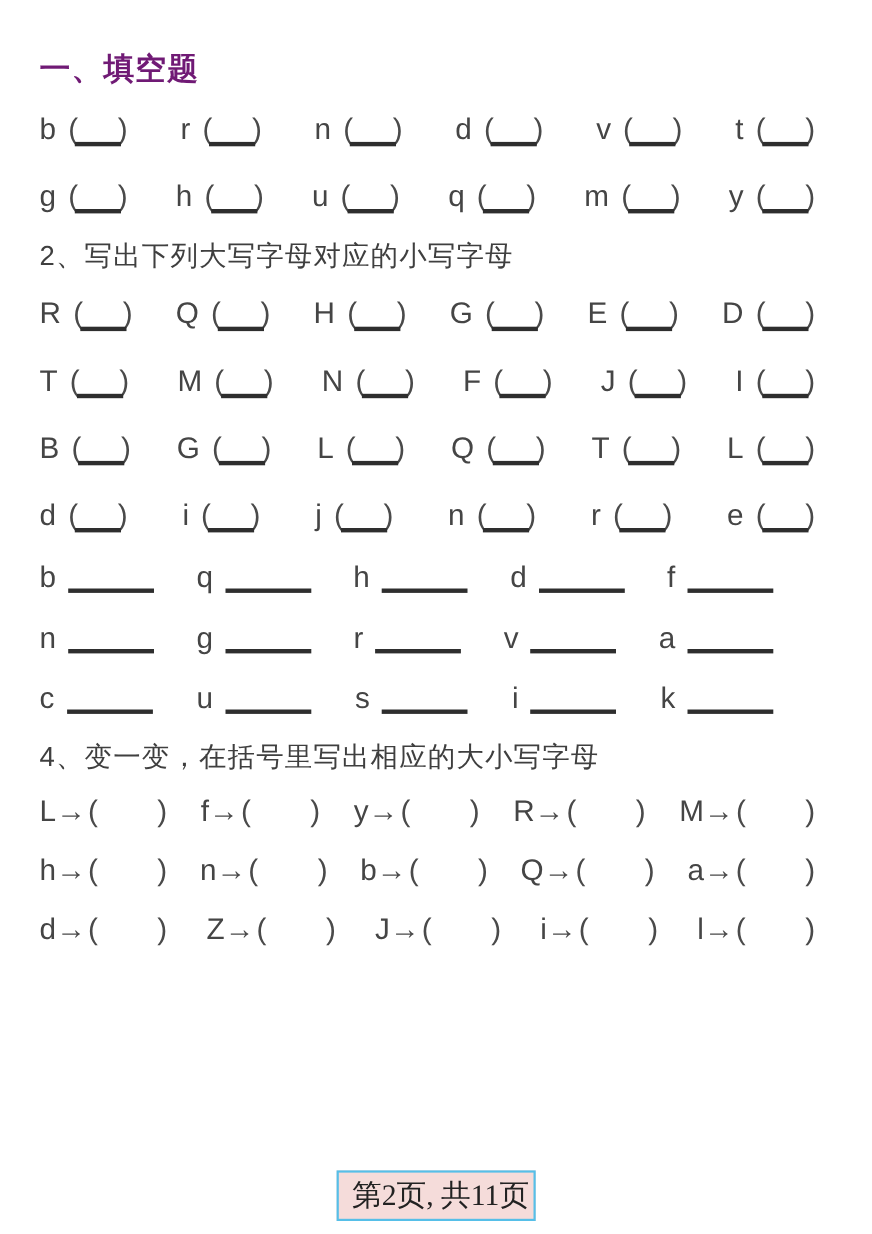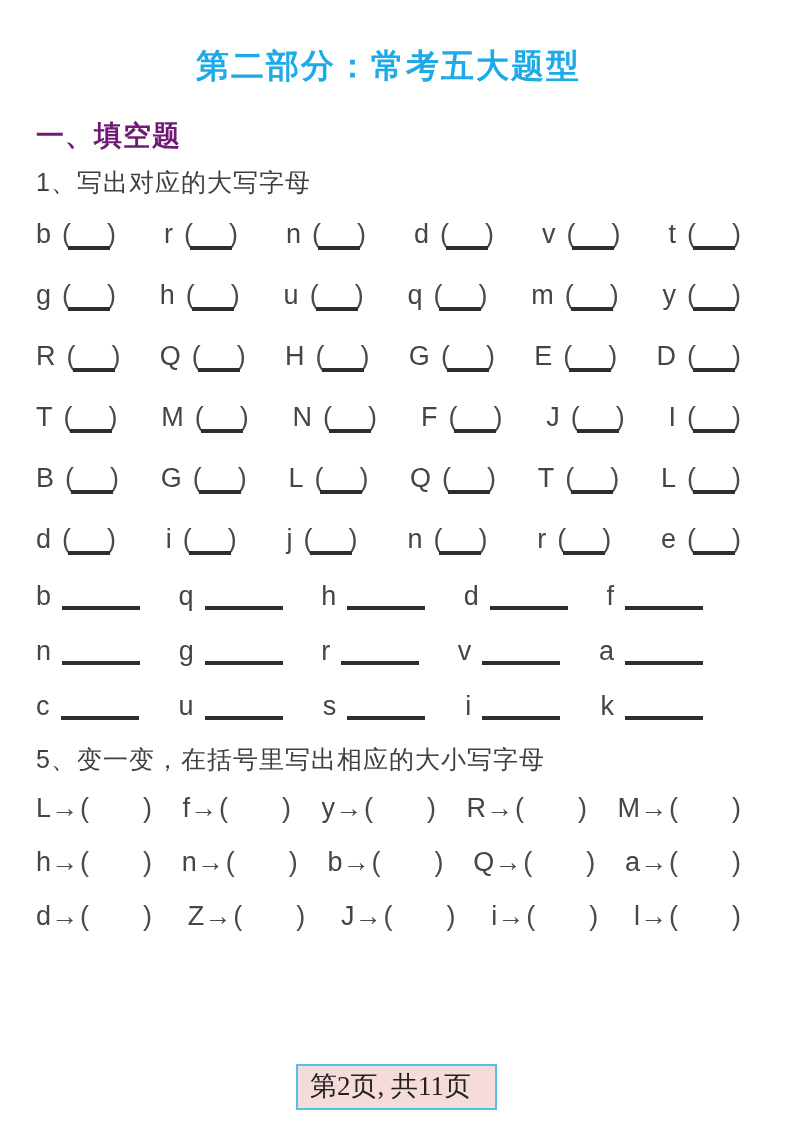--- a/index.html
+++ b/index.html
@@ -68,50 +68,49 @@
     left: 0; right: 0; bottom: 12px;
     text-align: center;
   }
   .footer-box {
     display: inline-block;
     font-family: "Liberation Serif", serif;
     font-size: 27px;
     color: #222222;
     background: var(--footer_bg, #f5dcda);
     border: 2px solid var(--footer_border, #56bfe8);
-    padding: 2px 24px 4px 12px;
+    padding: 2px 4px 4px 12px;
   }
 </style>
 </head>
 <body>
 
 <div class="page">
 
-  <h1 class="title">第二部分：常考五大题型</h1>
 
   <h2 class="section-heading">一、填空题</h2>
 
-  <div class="prompt">1、写出对应的大写字母</div>
   <div class="row">
     <span class="it"><span class="ltr">b</span><span class="pr">(</span><span class="blank"></span><span class="pr">)</span></span>
     <span class="it"><span class="ltr">r</span><span class="pr">(</span><span class="blank"></span><span class="pr">)</span></span>
     <span class="it"><span class="ltr">n</span><span class="pr">(</span><span class="blank"></span><span class="pr">)</span></span>
     <span class="it"><span class="ltr">d</span><span class="pr">(</span><span class="blank"></span><span class="pr">)</span></span>
     <span class="it"><span class="ltr">v</span><span class="pr">(</span><span class="blank"></span><span class="pr">)</span></span>
     <span class="it"><span class="ltr">t</span><span class="pr">(</span><span class="blank"></span><span class="pr">)</span></span>
   </div>
   <div class="row">
     <span class="it"><span class="ltr">g</span><span class="pr">(</span><span class="blank"></span><span class="pr">)</span></span>
     <span class="it"><span class="ltr">h</span><span class="pr">(</span><span class="blank"></span><span class="pr">)</span></span>
     <span class="it"><span class="ltr">u</span><span class="pr">(</span><span class="blank"></span><span class="pr">)</span></span>
     <span class="it"><span class="ltr">q</span><span class="pr">(</span><span class="blank"></span><span class="pr">)</span></span>
     <span class="it"><span class="ltr">m</span><span class="pr">(</span><span class="blank"></span><span class="pr">)</span></span>
     <span class="it"><span class="ltr">y</span><span class="pr">(</span><span class="blank"></span><span class="pr">)</span></span>
   </div>
 
+  <div class="prompt">2、写出下列大写字母对应的小写字母</div>
   <div class="row">
     <span class="it"><span class="ltr">R</span><span class="pr">(</span><span class="blank"></span><span class="pr">)</span></span>
     <span class="it"><span class="ltr">Q</span><span class="pr">(</span><span class="blank"></span><span class="pr">)</span></span>
     <span class="it"><span class="ltr">H</span><span class="pr">(</span><span class="blank"></span><span class="pr">)</span></span>
     <span class="it"><span class="ltr">G</span><span class="pr">(</span><span class="blank"></span><span class="pr">)</span></span>
     <span class="it"><span class="ltr">E</span><span class="pr">(</span><span class="blank"></span><span class="pr">)</span></span>
     <span class="it"><span class="ltr">D</span><span class="pr">(</span><span class="blank"></span><span class="pr">)</span></span>
   </div>
   <div class="row">
     <span class="it"><span class="ltr">T</span><span class="pr">(</span><span class="blank"></span><span class="pr">)</span></span>
@@ -154,21 +153,21 @@
     <span class="it"><span class="ltr">a</span><span class="lblank"></span></span>
   </div>
   <div class="row lrow">
     <span class="it"><span class="ltr">c</span><span class="lblank"></span></span>
     <span class="it"><span class="ltr">u</span><span class="lblank"></span></span>
     <span class="it"><span class="ltr">s</span><span class="lblank"></span></span>
     <span class="it"><span class="ltr">i</span><span class="lblank"></span></span>
     <span class="it"><span class="ltr">k</span><span class="lblank"></span></span>
   </div>
 
-  <div class="prompt">5、变一变，在括号里写出相应的大小写字母</div>
+  <div class="prompt">4、变一变，在括号里写出相应的大小写字母</div>
   <div class="row arow">
     <span class="it"><span>L</span><span class="arrow">→</span><span class="pr">(</span><span class="agap"></span><span class="pr">)</span></span>
     <span class="it"><span>f</span><span class="arrow">→</span><span class="pr">(</span><span class="agap"></span><span class="pr">)</span></span>
     <span class="it"><span>y</span><span class="arrow">→</span><span class="pr">(</span><span class="agap"></span><span class="pr">)</span></span>
     <span class="it"><span>R</span><span class="arrow">→</span><span class="pr">(</span><span class="agap"></span><span class="pr">)</span></span>
     <span class="it"><span>M</span><span class="arrow">→</span><span class="pr">(</span><span class="agap"></span><span class="pr">)</span></span>
   </div>
   <div class="row arow">
     <span class="it"><span>h</span><span class="arrow">→</span><span class="pr">(</span><span class="agap"></span><span class="pr">)</span></span>
     <span class="it"><span>n</span><span class="arrow">→</span><span class="pr">(</span><span class="agap"></span><span class="pr">)</span></span>

